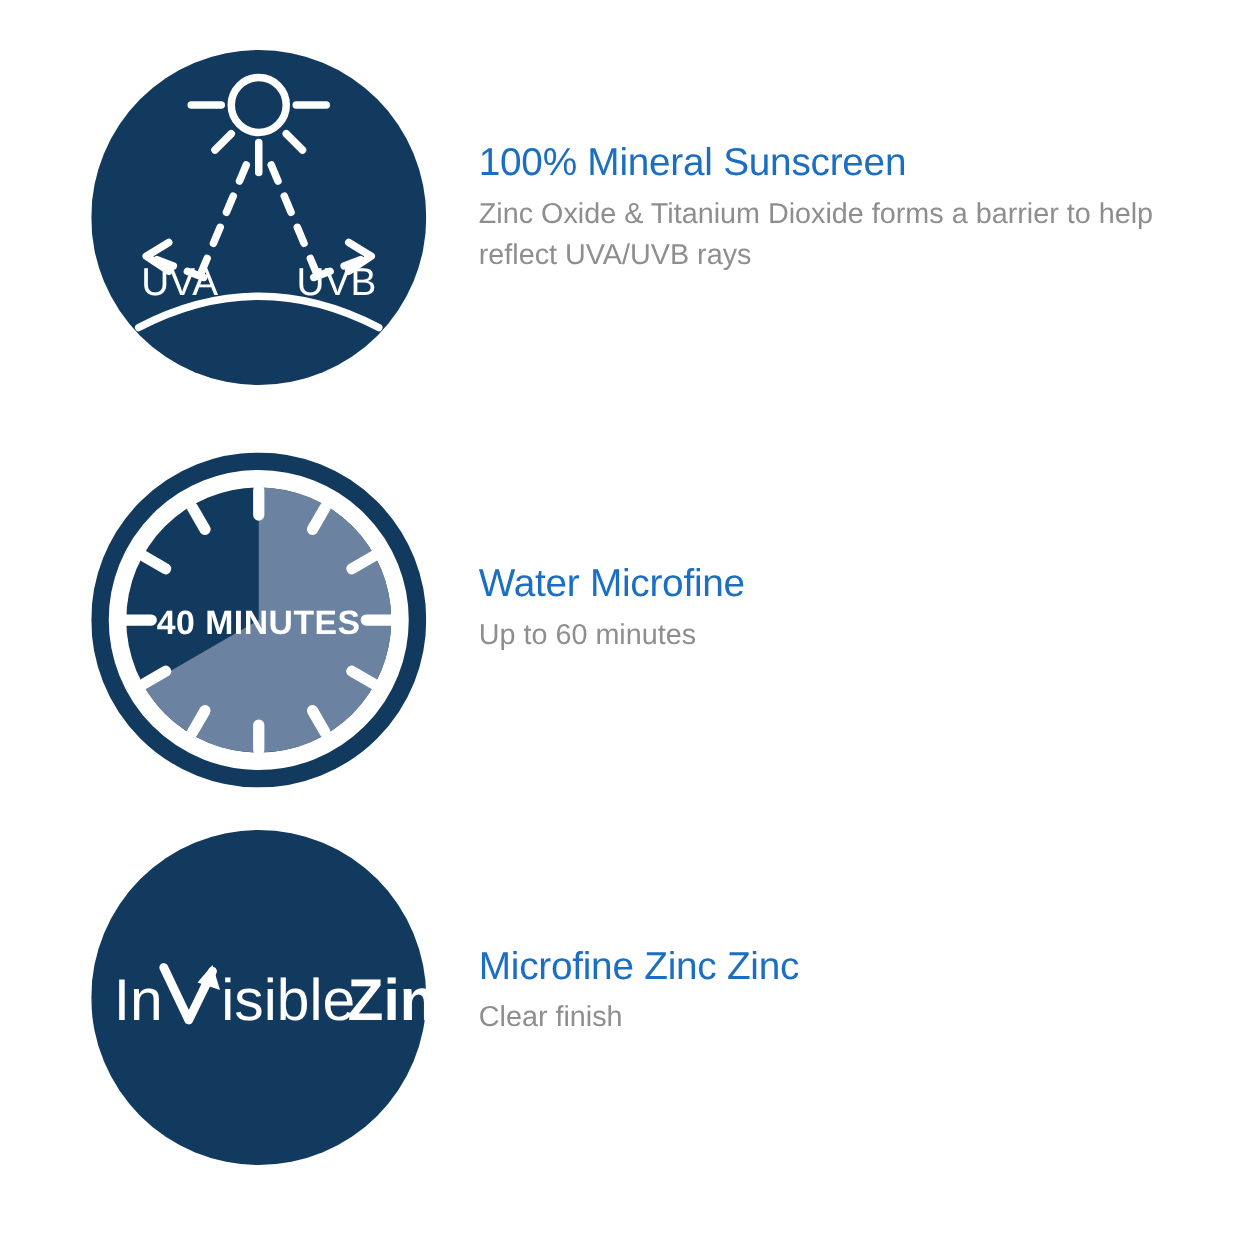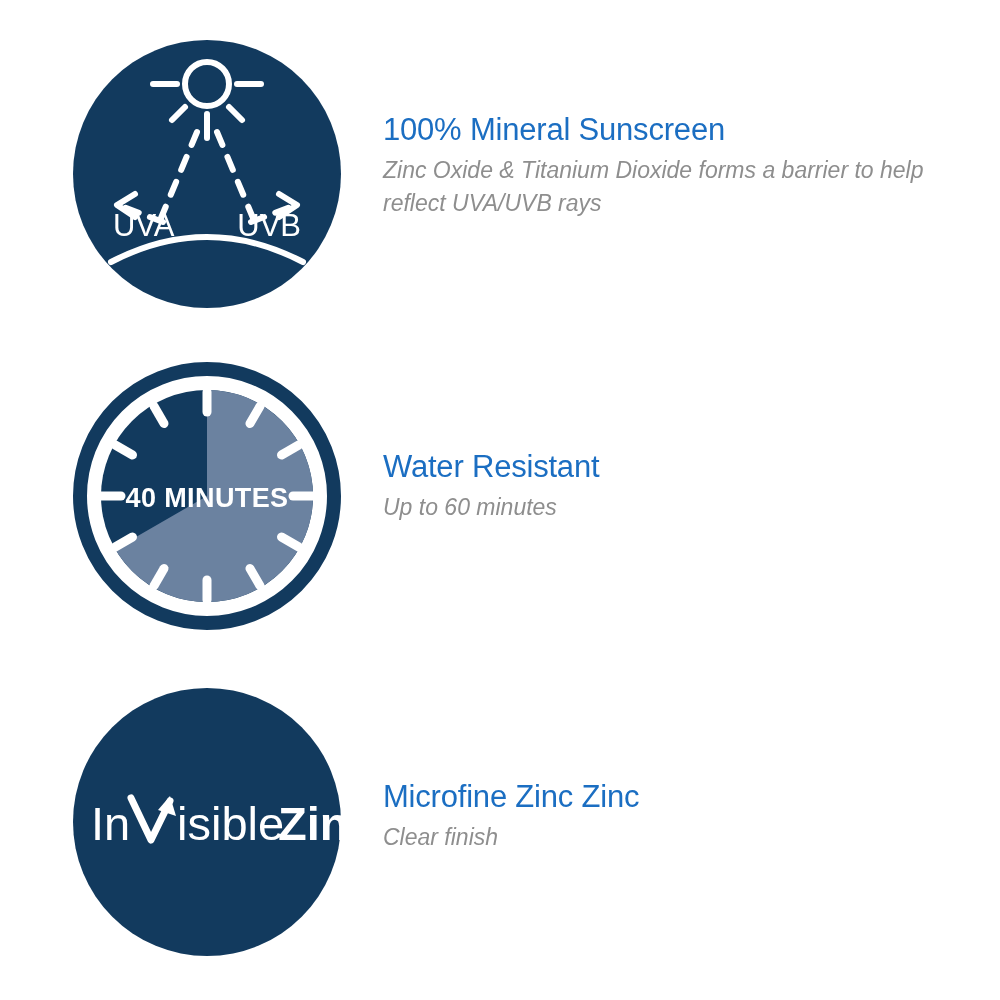--- a/index.html
+++ b/index.html
@@ -21,21 +21,21 @@
   }
   .feature-row {
     position: absolute;
     left: 0;
     width: 1000px;
     display: flex;
     align-items: flex-start;
   }
   #row-0 { top: 40px; }
   #row-1 { top: 362px; }
-  #row-2 { top: 688px; justify-content: flex-end; }
+  #row-2 { top: 664px; justify-content: flex-end; }
 
   .icon-wrap {
     position: relative;
     width: 268px;
     height: 268px;
     margin-left: 73px;
     flex: 0 0 auto;
   }
   .icon-wrap svg {
     display: block;
@@ -61,21 +61,20 @@
     margin: 0 0 6px 0;
     white-space: nowrap;
   }
   .feature-desc {
     color: #8E8E8E;
     font-size: 23px;
     font-weight: 400;
     line-height: 1.45;
     margin: 0;
     max-width: 580px;
-    font-style: italic;
   }
 </style>
 </head>
 <body>
 
 <div class="board">
 
   <div class="feature-row" id="row-0">
     <div class="icon-wrap">
       <svg viewBox="0 0 268 268" xmlns="http://www.w3.org/2000/svg">
@@ -136,21 +135,21 @@
           <line x1="81" y1="223.8" x2="91" y2="206.5"></line>
           <line x1="42.2" y1="185" x2="59.5" y2="175"></line>
           <line x1="28" y1="134" x2="48" y2="134"></line>
           <line x1="42.2" y1="83" x2="59.5" y2="93"></line>
           <line x1="81" y1="44.2" x2="91" y2="61.5"></line>
         </g>
         <text x="134" y="145" fill="#ffffff" font-family="Liberation Sans, sans-serif" font-size="27" font-weight="700" text-anchor="middle" letter-spacing="0.4">40 MINUTES</text>
       </svg>
     </div>
     <div class="text-block">
-      <h2 class="feature-title">Water Resistant</h2>
+      <h2 class="feature-title">Water Microfine</h2>
       <p class="feature-desc">Up to 60 minutes</p>
     </div>
   </div>
 
   <div class="feature-row" id="row-2">
     <div class="icon-wrap">
       <svg viewBox="0 0 268 268" xmlns="http://www.w3.org/2000/svg">
         <circle cx="134" cy="134" r="134" fill="#123A5E"></circle>
 
         <text x="18" y="152" fill="#ffffff" font-family="Liberation Sans, sans-serif" font-size="47" font-weight="400">In</text>

